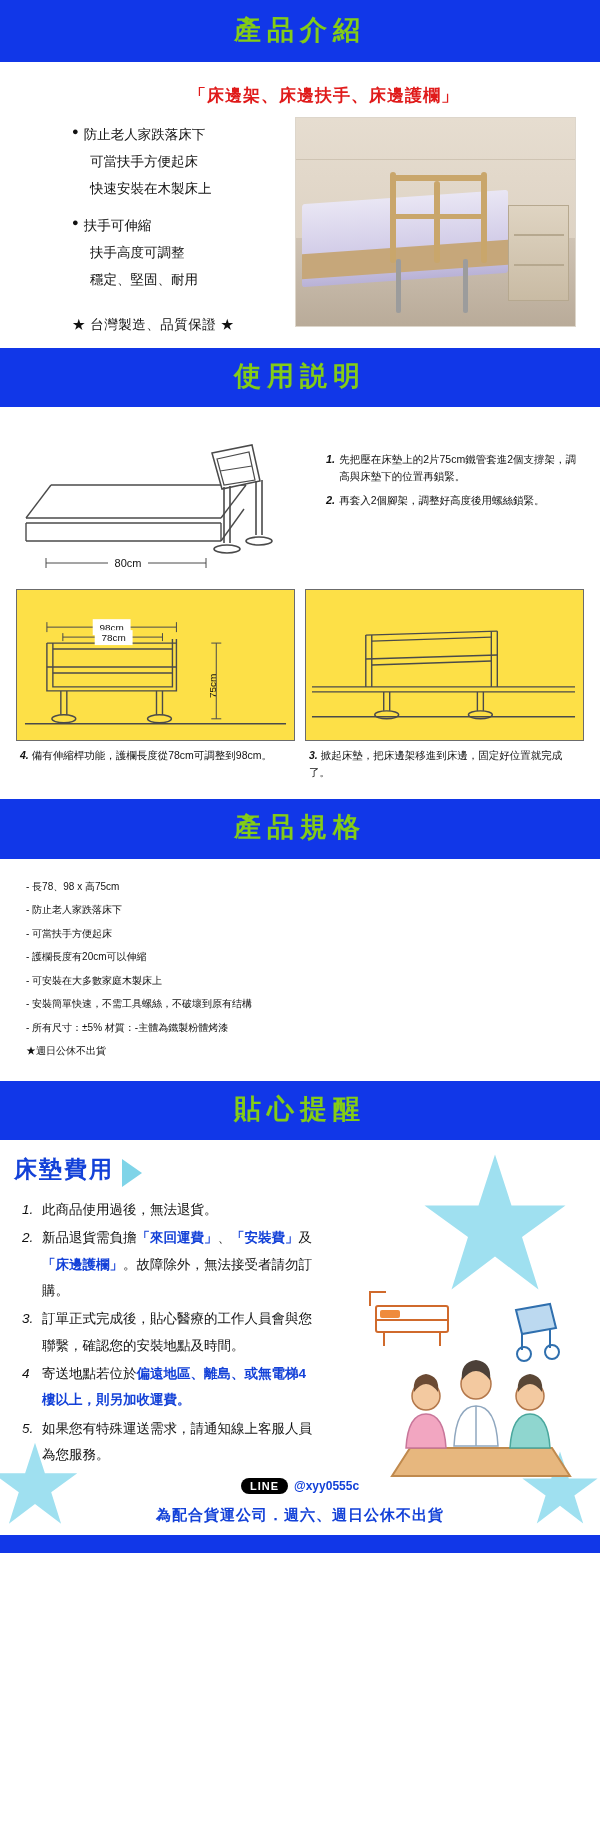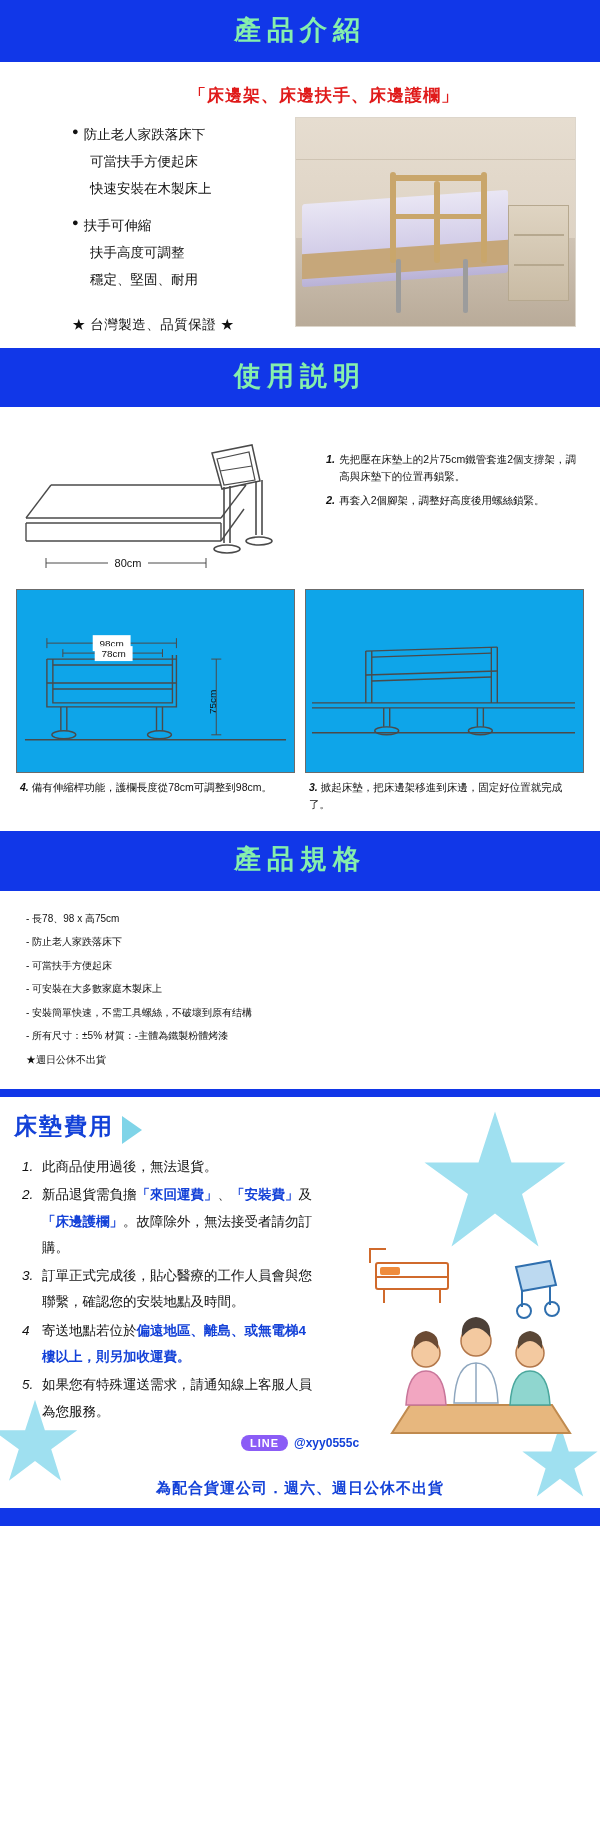--- a/index.html
+++ b/index.html
@@ -12,21 +12,21 @@
   }
   .page {
     width: 600px;
     position: relative;
     overflow: hidden;
   }
 
   
   .banner {
     background: #1137e8;
-    color: #86efac;
+    color: #84cc16;
     text-align: center;
     font-size: 27px;
     font-weight: bold;
     letter-spacing: 6px;
     padding: 10px 0 12px 0;
     line-height: 1.1;
   }
   .rule {
     height: 4px;
     background: #1137e8;
@@ -147,23 +147,23 @@
   .step-num { font-weight: bold; font-style: italic; font-size: 11px; }
   .svgbox { width: 100%; height: 100%; display:block; }
   .diagram-bottom {
     display: flex;
     gap: 10px;
     margin-top: 6px;
   }
   .panel {
     flex: 1;
     border: 1px solid #6b6b6b;
-    height: 184px;
-    position: relative;
-    background: #0ea5e9;
+    height: 152px;
+    position: relative;
+    background: #fde047;
   }
   .cap {
     font-size: 10.5px;
     line-height: 1.6;
     margin-top: 6px;
     text-align: left;
     padding: 0 4px;
   }
   .cap b { font-style: italic; }
   .caps { display:flex; gap:10px; }
@@ -221,34 +221,34 @@
   .note { display: flex; gap: 4px; margin-bottom: 2px; }
   .note-n { font-style: italic; min-width: 16px; }
   .blue { color: #1341d8; font-weight: bold; text-align: center; }
   .footer-line {
     position: relative;
     z-index: 3;
     text-align: center;
     color: #1341d8;
     font-weight: bold;
     font-size: 15px;
-    margin-top: 28px;
+    margin-top: 12px;
     letter-spacing: 1px;
   }
   .line-badge {
     display: flex;
     align-items: center;
     justify-content: center;
     gap: 6px;
     margin-top: 10px;
     position: relative;
     z-index: 3;
   }
   .line-chip {
-    background: #8b5cf6;
+    background: #000000;
     color: #fff;
     font-size: 11px;
     font-weight: bold;
     border-radius: 9px;
     padding: 2px 9px;
     letter-spacing: 1px;
   }
   .line-id {
     color: #1341d8;
     font-weight: bold;
@@ -457,27 +457,29 @@
   </div>
 
   <div class="rule"></div>
   <div class="banner">產品規格</div>
   <div class="rule"></div>
 
   <div class="sec3">
     <div class="spec-row">- 長78、98 x 高75cm</div>
     <div class="spec-row">- 防止老人家跌落床下</div>
     <div class="spec-row">- 可當扶手方便起床</div>
+    <div class="spec-row">- 護欄長度有20cm可以伸縮</div>
     <div class="spec-row">- 可安裝在大多數家庭木製床上</div>
     <div class="spec-row">- 安裝簡單快速，不需工具螺絲，不破壞到原有结構</div>
     <div class="spec-row">- 所有尺寸：±5% 材質：-主體為鐵製粉體烤漆</div>
     <div class="spec-row">★週日公休不出貨</div>
   </div>
 
   <div class="rule"></div>
+  <div class="banner">貼心提醒</div>
   <div class="rule"></div>
 
   <div class="sec4">
 
     <svg class="star-bg" style="left:-10px; top:300px; width:90px; height:90px;" viewBox="0 0 100 100">
       <polygon points="50,3 61,37 97,37 68,58 79,93 50,71 21,93 32,58 3,37 39,37" fill="#9fe0f0"></polygon>
     </svg>
     <svg class="star-bg" style="right:30px; top:10px; width:150px; height:150px;" viewBox="0 0 100 100">
       <polygon points="50,3 61,37 97,37 68,58 79,93 50,71 21,93 32,58 3,37 39,37" fill="#9fe0f0"></polygon>
     </svg>

